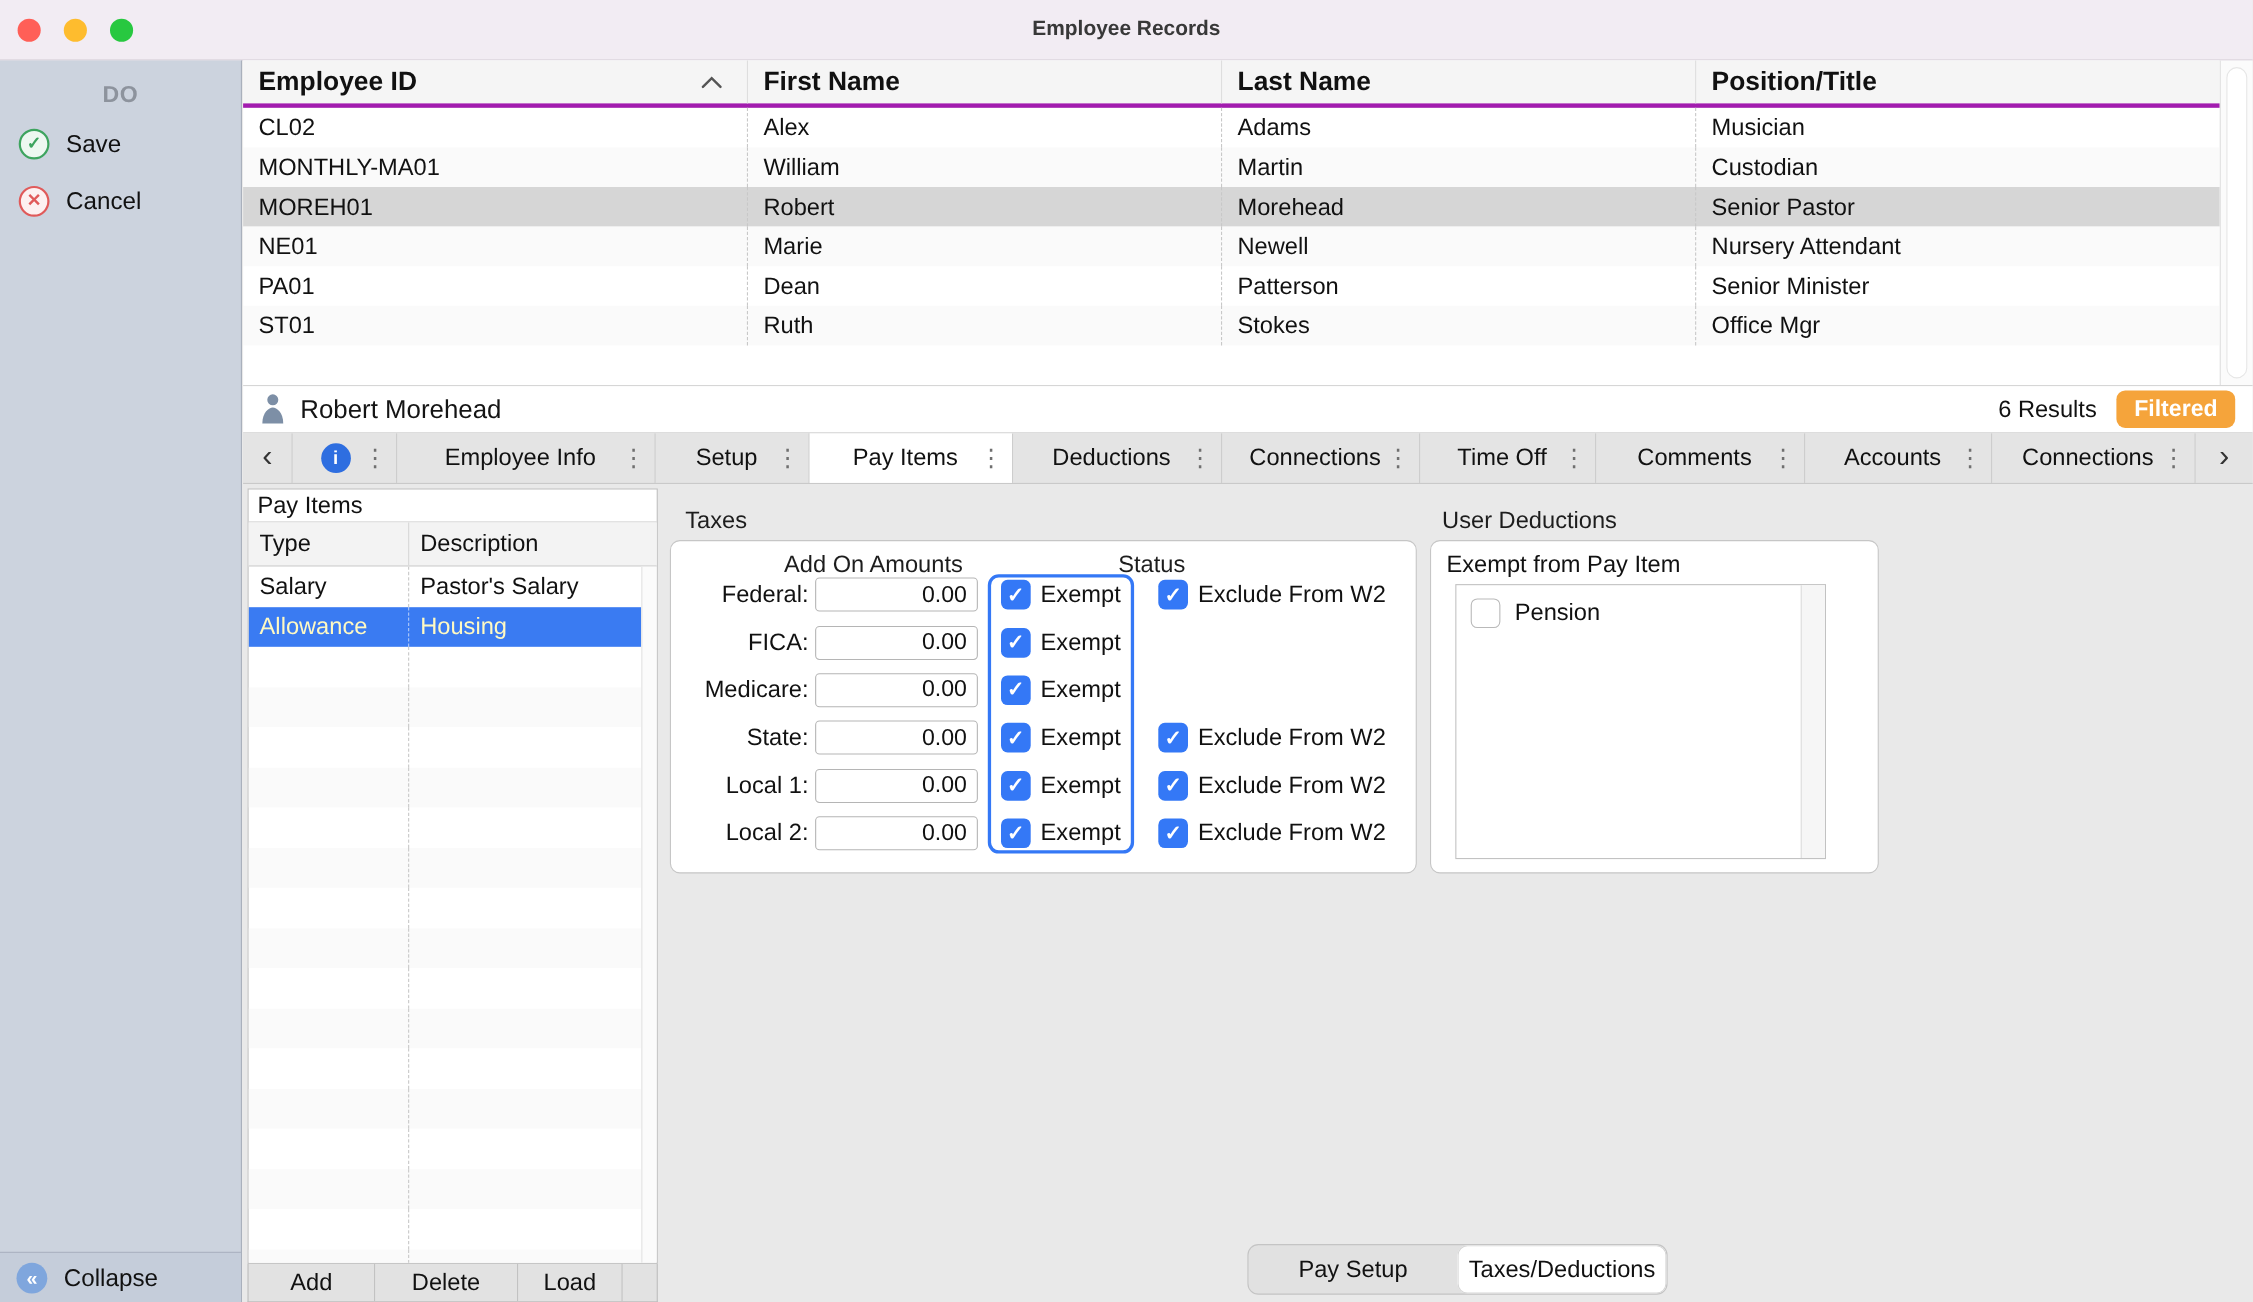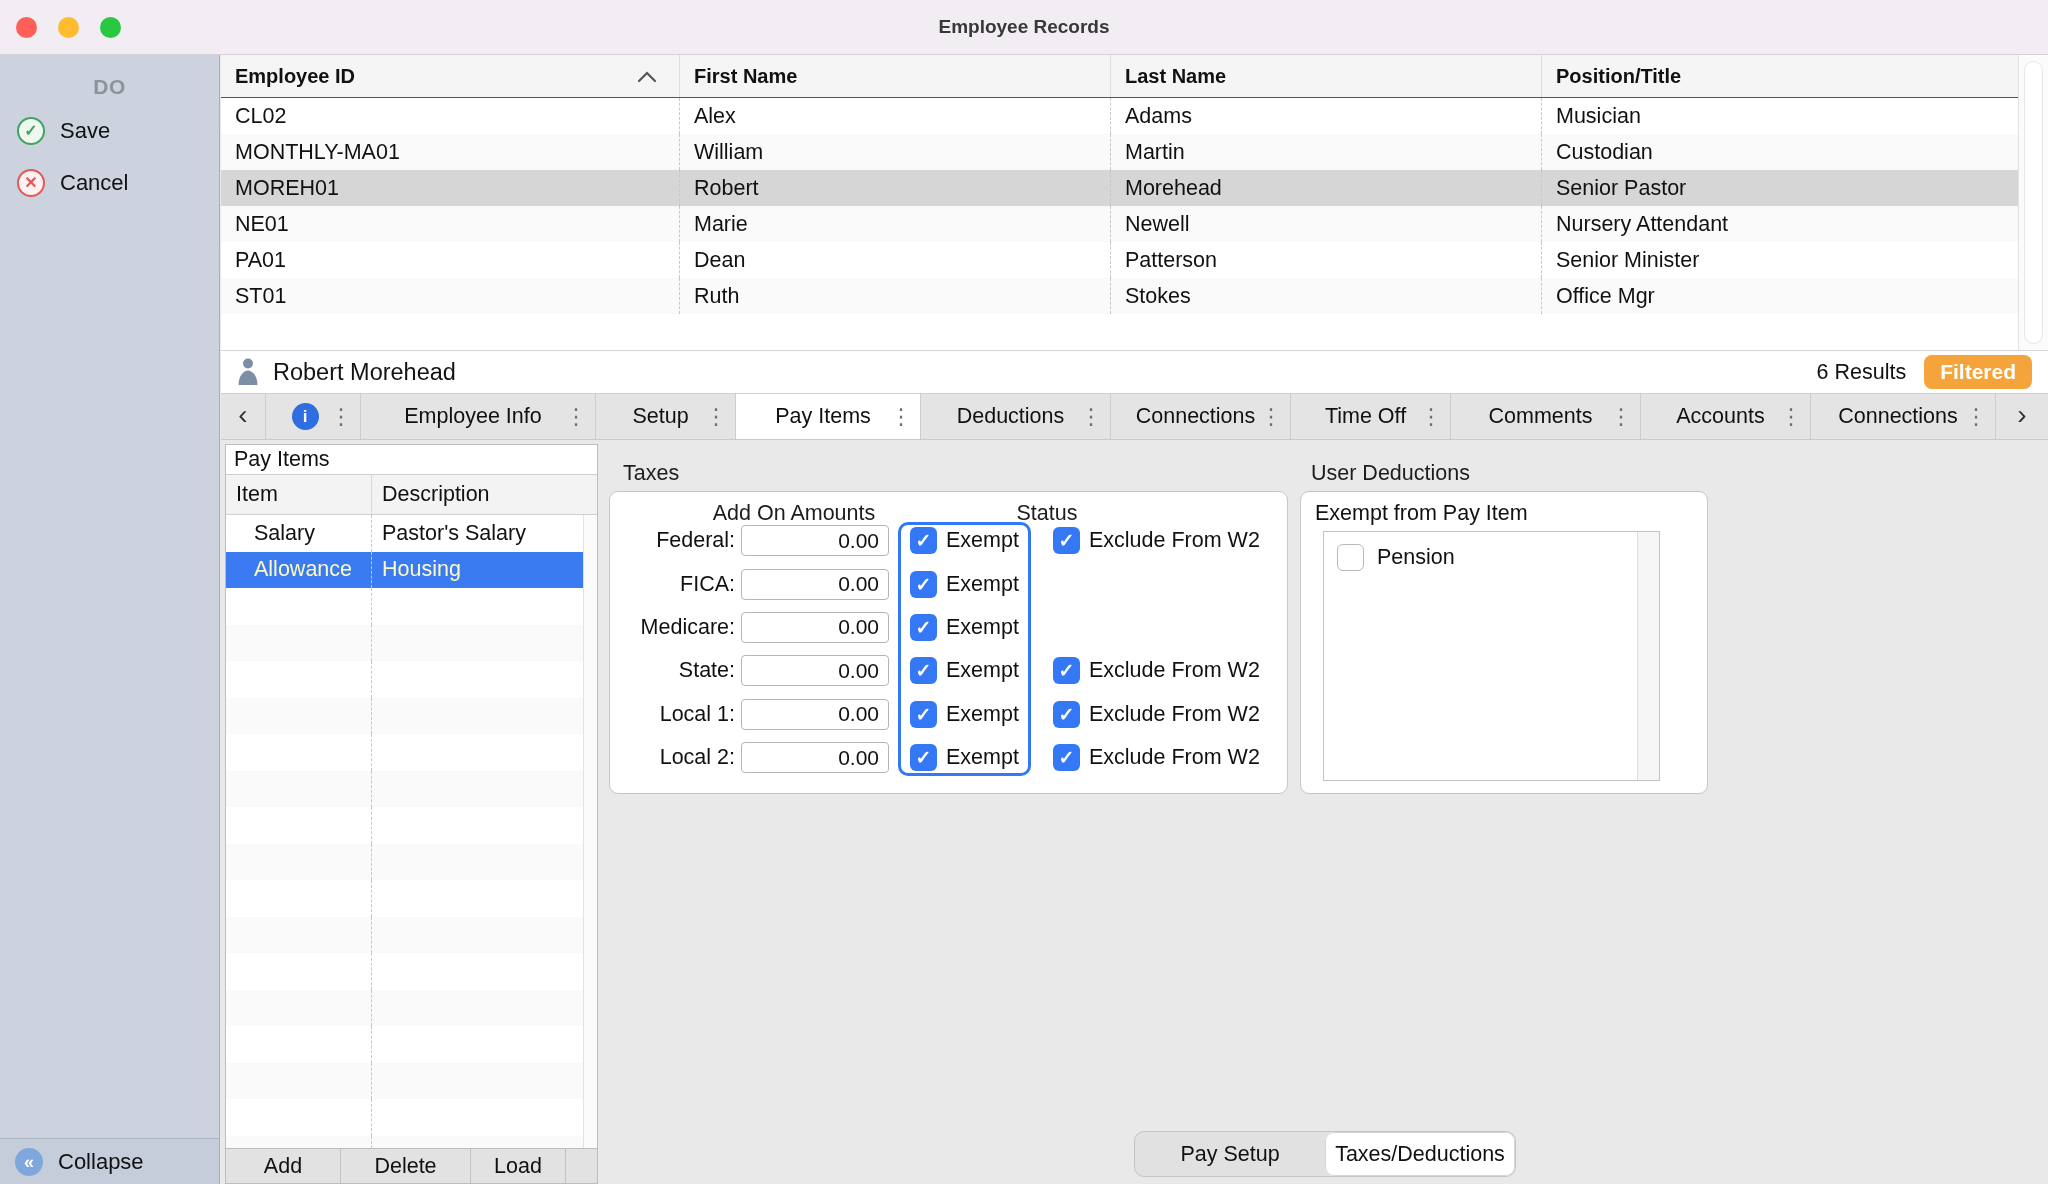--- a/index.html
+++ b/index.html
@@ -29,22 +29,22 @@
                  font-size: 16px; font-weight: 700; line-height: 1; }
   .save-ic   { border: 2.5px solid #3ea45f; color: #3ea45f; background: #eef8f1; }
   .cancel-ic { border: 2.5px solid #e05a5a; color: #e05a5a; background: #fdf1f1; }
   .collapse-bar { position: absolute; left: 0; bottom: 0; width: 219px; height: 46px;
                   background: #c5cdda; border-top: 1px solid #aab2c0;
                   display: flex; align-items: center; gap: 15px; padding-left: 15px; font-size: 22px; }
   .collapse-ic { background: #7fa6dd; color: #fff; border: none; font-size: 18px; font-weight: 700; }
 
   
   .etable { position: absolute; left: 221px; top: 55px; width: 1797px; height: 295px; background: #fff; }
-  .thead { display: flex; height: 43px; background: #f5f5f5; border-bottom: 1px solid #a21caf;
-           font-weight: 700; font-size: 20px; }
+  .thead { display: flex; height: 43px; background: #f5f5f5; border-bottom: 4px solid #a21caf;
+           font-weight: 700; font-size: 24px; }
   .th { display: flex; align-items: center; height: 100%; padding-left: 14px; }
   .th + .th { border-left: 1px solid #dedede; }
   .c0 { width: 458px; } .c1 { width: 431px; } .c2 { width: 431px; } .c3 { width: 477px; }
   .sort-caret { margin-left: auto; margin-right: 22px; display: flex; align-items: center; }
   .erow { display: flex; height: 36px; }
   .erow.alt { background: #fafafa; }
   .erow.selected { background: #d6d6d6; }
   .ecell { display: flex; align-items: center; height: 100%; padding-left: 14px;
            white-space: nowrap; overflow: hidden; }
   .ecell + .ecell { border-left: 1px dashed #c8c8c8; }
@@ -86,21 +86,21 @@
               padding-left: 8px; }
   .pp-head { height: 40px; background: #f3f3f3; border-bottom: 1px solid #cfcfcf; display: flex; }
   .pp-head .hcell { display: flex; align-items: center; height: 100%; padding-left: 10px; }
   .pp-head .hcell.type { width: 145px; }
   .pp-head .hcell.desc { flex: 1; border-left: 1px solid #d8d8d8; }
   .pp-body { position: relative; height: 633px; overflow: hidden; }
   .pp-rows { margin-right: 14px; }
   .pp-row { display: flex; height: 36.5px; }
   .pp-row.alt { background: #fafafa; }
   .pp-row.selected { background: #3a7bf2; color: #fef9c3; }
-  .pp-row .t { width: 145px; padding-left: 28px; display: flex; align-items: center; height: 100%; }
+  .pp-row .t { width: 145px; padding-left: 10px; display: flex; align-items: center; height: 100%; }
   .pp-row .d { flex: 1; padding-left: 10px; display: flex; align-items: center; height: 100%;
                border-left: 1px dashed #c8c8c8; }
   .pp-row.selected .d { border-left-color: rgba(255,255,255,.6); }
   .pp-scroll { position: absolute; right: 0; top: 0; bottom: 0; width: 14px;
                background: #fbfbfb; border-left: 1px solid #e3e3e3; }
   .pp-buttons { position: absolute; left: 225px; top: 1149px; width: 373px; height: 35px;
                 background: #e2e2e2; border: 1px solid #bdbdbd; border-top: none; display: flex; }
   .pp-btn { display: flex; align-items: center; justify-content: center; height: 100%;
             border-right: 1px solid #c2c2c2; flex: none; }
   .pp-btn-filler { flex: 1; border-right: none; }
@@ -293,21 +293,21 @@
       <div class="tabcell" style="width: 185px;">
         <span class="tab-label">Connections</span>
         <span class="tab-dots">⋮</span>
       </div>
       <div class="tabcell chev chev-right">›</div>
   </div>
 
   <div class="pay-panel">
     <div class="pp-title">Pay Items</div>
     <div class="pp-head">
-      <div class="hcell type">Item</div>
+      <div class="hcell type">Type</div>
       <div class="hcell desc">Description</div>
     </div>
     <div class="pp-body">
       <div class="pp-rows">
           <div class="pp-row">
             <div class="t">Salary</div>
             <div class="d">Pastor's Salary</div>
           </div>
           <div class="pp-row selected">
             <div class="t">Allowance</div>

